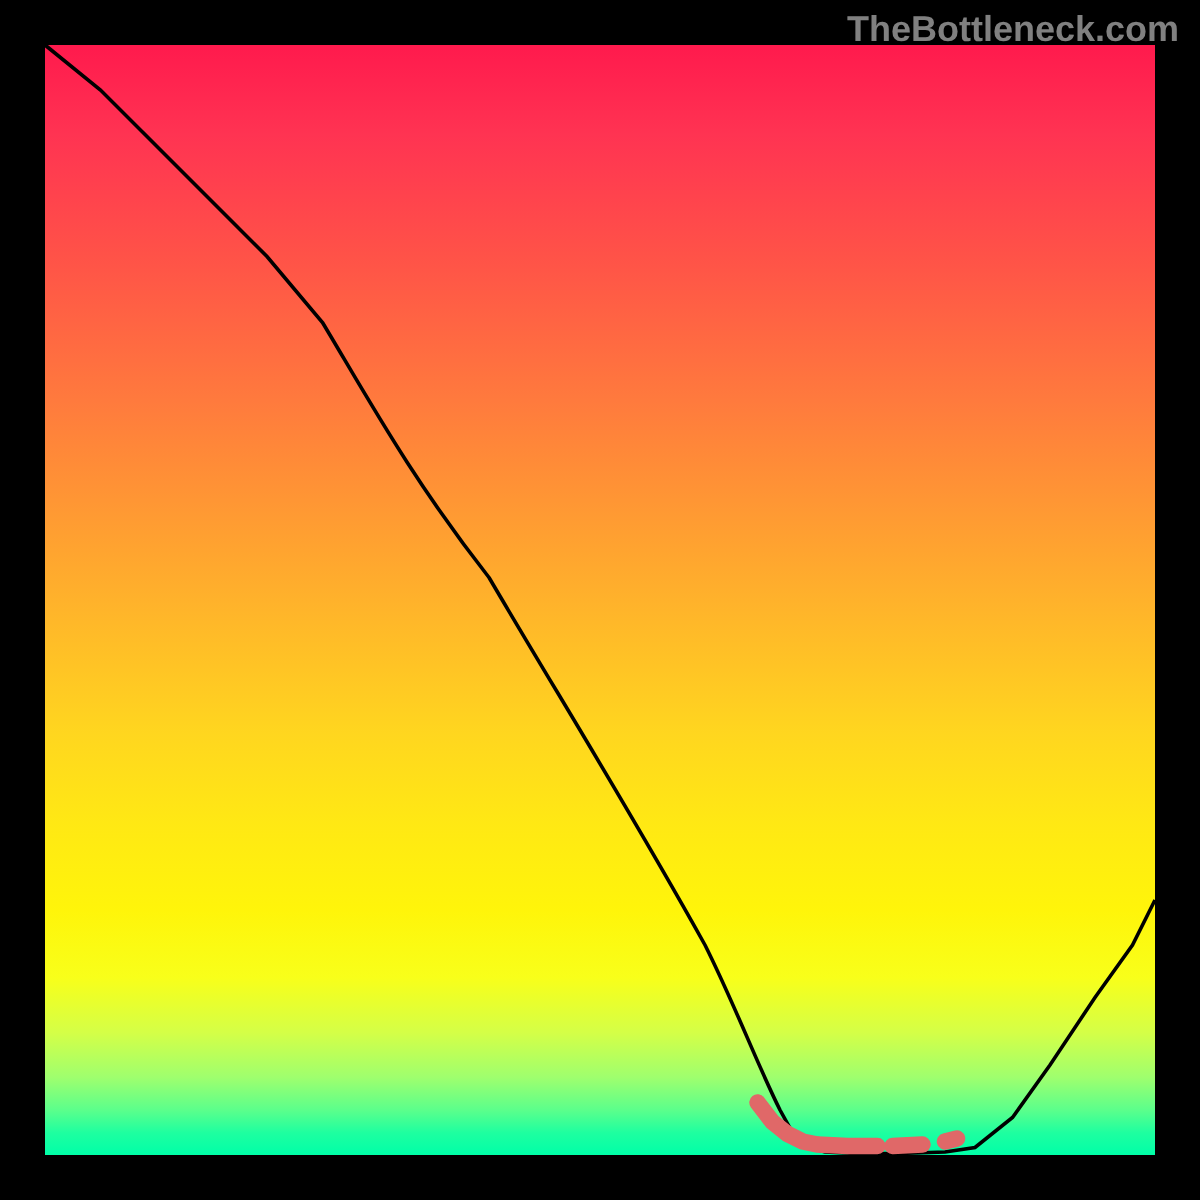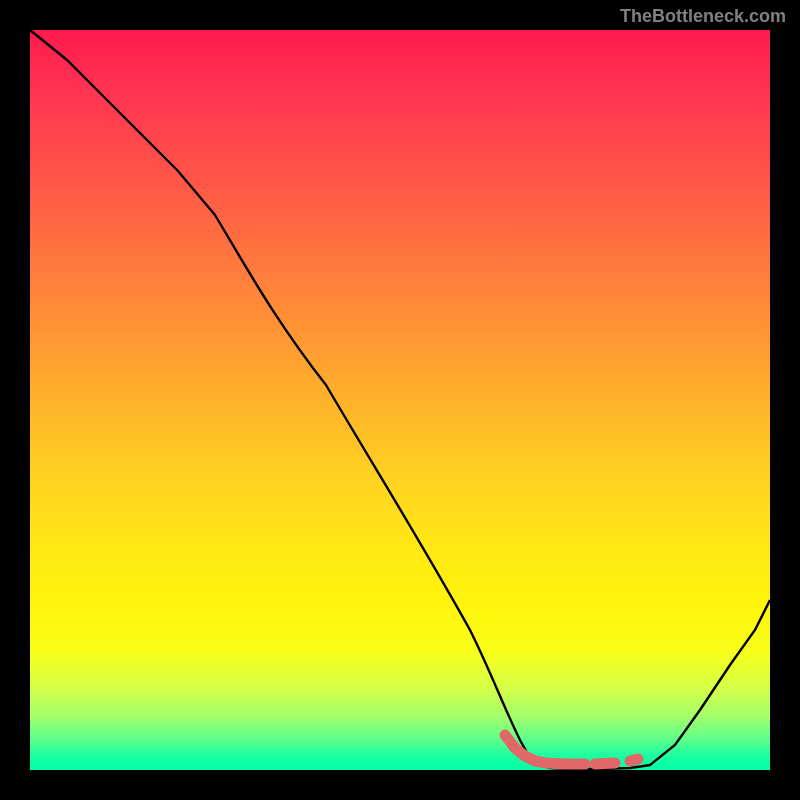--- a/index.html
+++ b/index.html
@@ -9,21 +9,21 @@
     background: #000;
     font-family: Arial, sans-serif;
     position: relative;
     overflow: hidden;
   }
   .watermark {
     position: absolute;
     top: 6px;
     right: 14px;
     color: #808080;
-    font-size: 18px;
+    font-size: 24px;
     font-weight: bold;
     z-index: 10;
   }
   .plot-area {
     position: absolute;
     left: 30px;
     top: 30px;
     width: 740px;
     height: 740px;
     background: linear-gradient(to bottom,

